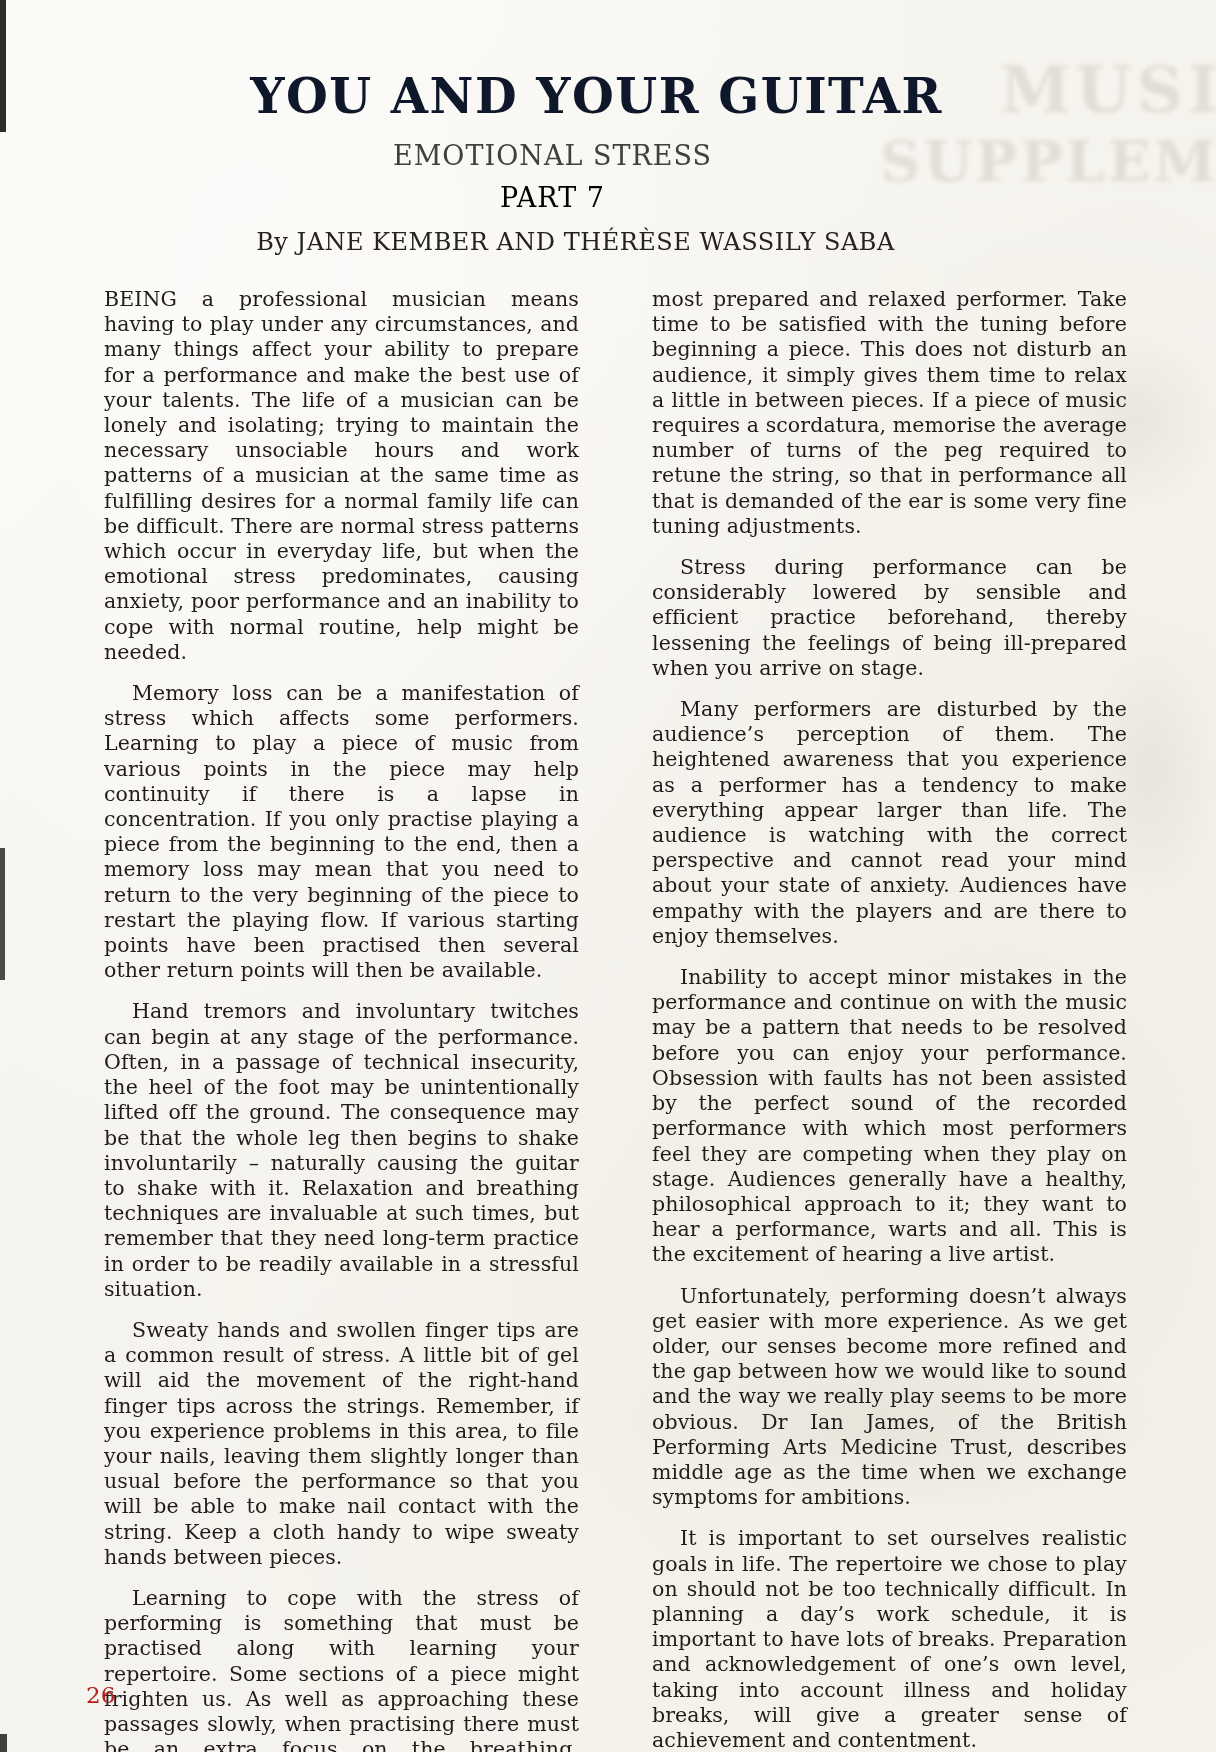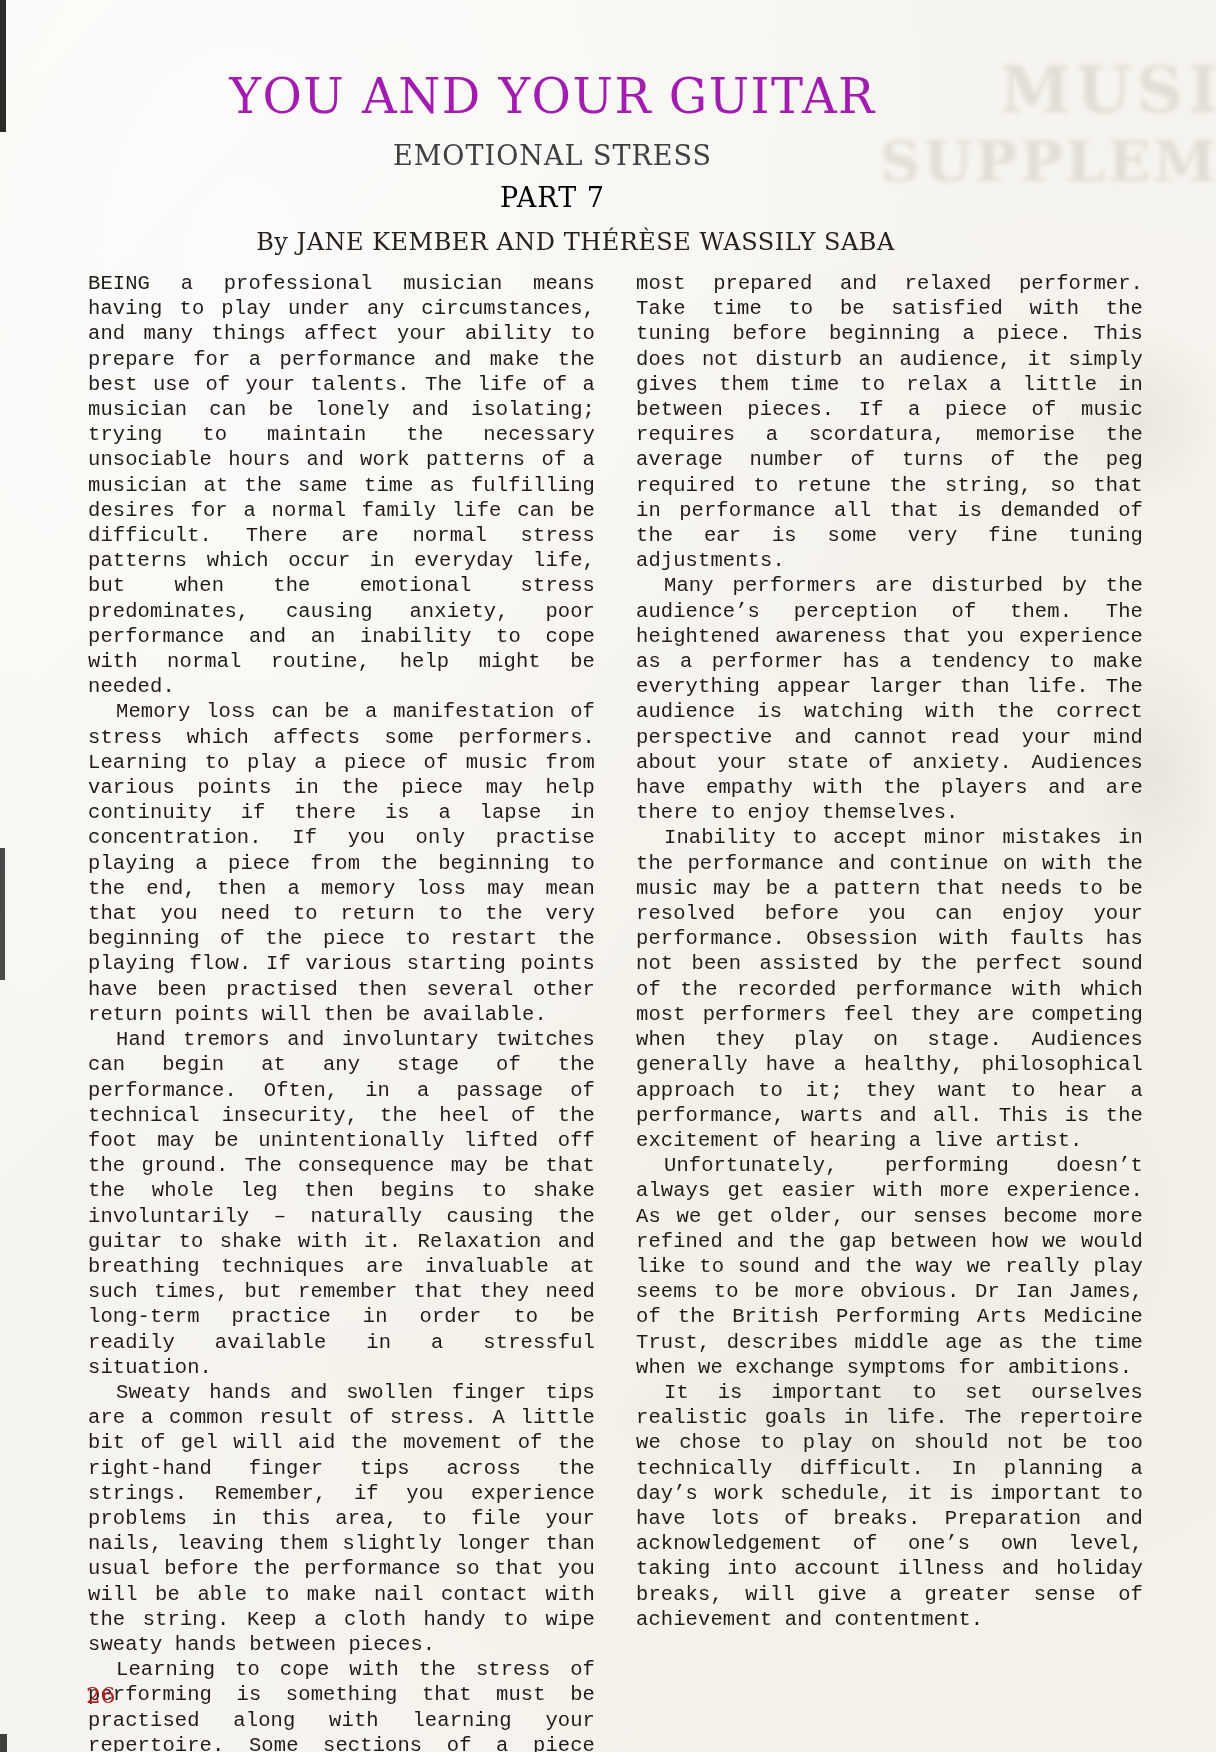--- a/index.html
+++ b/index.html
@@ -22,23 +22,24 @@
   
   .head-line {
     position: absolute;
     left: 0;
     width: 1105px;
     text-align: center;
   }
   .title {
     top: 68px;
     font-size: 48px;
-    font-weight: normal;
+    font-weight: bold;
     letter-spacing: 1.5px;
-    color: #a21caf;
+    color: #0f172a;
+    margin-left: 44px;
   }
   .subtitle {
     top: 140px;
     font-size: 27px;
     letter-spacing: 1px;
     color: #404040;
   }
   .part {
     top: 182px;
     font-size: 27px;
@@ -58,27 +59,26 @@
     top: 271px;
     left: 88px;
     width: 1056px;
     display: flex;
     gap: 41px;
   }
   .col {
     width: 507px;
   }
   .col p {
-    margin: 0;
+    margin: 16px;
     font-size: 20.5px;
     line-height: 25.2px;
     text-align: justify;
     letter-spacing: 0.1px;
     color: #201d19;
-    font-family: Liberation Mono, monospace;
   }
   .col p + p {
     text-indent: 28px;
   }
 
   .page-number {
     position: absolute;
     left: 86px;
     top: 1682px;
     font-size: 23px;
@@ -139,20 +139,21 @@
 <div class="columns">
   <div class="col">
     <p>BEING a professional musician means having to play under any circumstances, and many things affect your ability to prepare for a performance and make the best use of your talents. The life of a musician can be lonely and isolating; trying to maintain the necessary unsociable hours and work patterns of a musician at the same time as fulfilling desires for a normal family life can be difficult. There are normal stress patterns which occur in everyday life, but when the emotional stress predominates, causing anxiety, poor performance and an inability to cope with normal routine, help might be needed.</p>
     <p>Memory loss can be a manifestation of stress which affects some performers. Learning to play a piece of music from various points in the piece may help continuity if there is a lapse in concentration. If you only practise playing a piece from the beginning to the end, then a memory loss may mean that you need to return to the very beginning of the piece to restart the playing flow. If various starting points have been practised then several other return points will then be available.</p>
     <p>Hand tremors and involuntary twitches can begin at any stage of the performance. Often, in a passage of technical insecurity, the heel of the foot may be unintentionally lifted off the ground. The consequence may be that the whole leg then begins to shake involuntarily – naturally causing the guitar to shake with it. Relaxation and breathing techniques are invaluable at such times, but remember that they need long-term practice in order to be readily available in a stressful situation.</p>
     <p>Sweaty hands and swollen finger tips are a common result of stress. A little bit of gel will aid the movement of the right-hand finger tips across the strings. Remember, if you experience problems in this area, to file your nails, leaving them slightly longer than usual before the performance so that you will be able to make nail contact with the string. Keep a cloth handy to wipe sweaty hands between pieces.</p>
     <p>Learning to cope with the stress of performing is something that must be practised along with learning your repertoire. Some sections of a piece might frighten us. As well as approaching these passages slowly, when practising there must be an extra focus on the breathing. Concentrating on the breathing in performance diverts from the technical difficulty and allows a better musical flow. (See article no. 3).</p>
   </div>
   <div class="col">
     <p>most prepared and relaxed performer. Take time to be satisfied with the tuning before beginning a piece. This does not disturb an audience, it simply gives them time to relax a little in between pieces. If a piece of music requires a scordatura, memorise the average number of turns of the peg required to retune the string, so that in performance all that is demanded of the ear is some very fine tuning adjustments.</p>
+    <p>Stress during performance can be considerably lowered by sensible and efficient practice beforehand, thereby lessening the feelings of being ill-prepared when you arrive on stage.</p>
     <p>Many performers are disturbed by the audience’s perception of them. The heightened awareness that you experience as a performer has a tendency to make everything appear larger than life. The audience is watching with the correct perspective and cannot read your mind about your state of anxiety. Audiences have empathy with the players and are there to enjoy themselves.</p>
     <p>Inability to accept minor mistakes in the performance and continue on with the music may be a pattern that needs to be resolved before you can enjoy your performance. Obsession with faults has not been assisted by the perfect sound of the recorded performance with which most performers feel they are competing when they play on stage. Audiences generally have a healthy, philosophical approach to it; they want to hear a performance, warts and all. This is the excitement of hearing a live artist.</p>
     <p>Unfortunately, performing doesn’t always get easier with more experience. As we get older, our senses become more refined and the gap between how we would like to sound and the way we really play seems to be more obvious. Dr Ian James, of the British Performing Arts Medicine Trust, describes middle age as the time when we exchange symptoms for ambitions.</p>
     <p>It is important to set ourselves realistic goals in life. The repertoire we chose to play on should not be too technically difficult. In planning a day’s work schedule, it is important to have lots of breaks. Preparation and acknowledgement of one’s own level, taking into account illness and holiday breaks, will give a greater sense of achievement and contentment.</p>
   </div>
 </div>
 
 <div class="page-number">26</div>
 
 </body></html>

